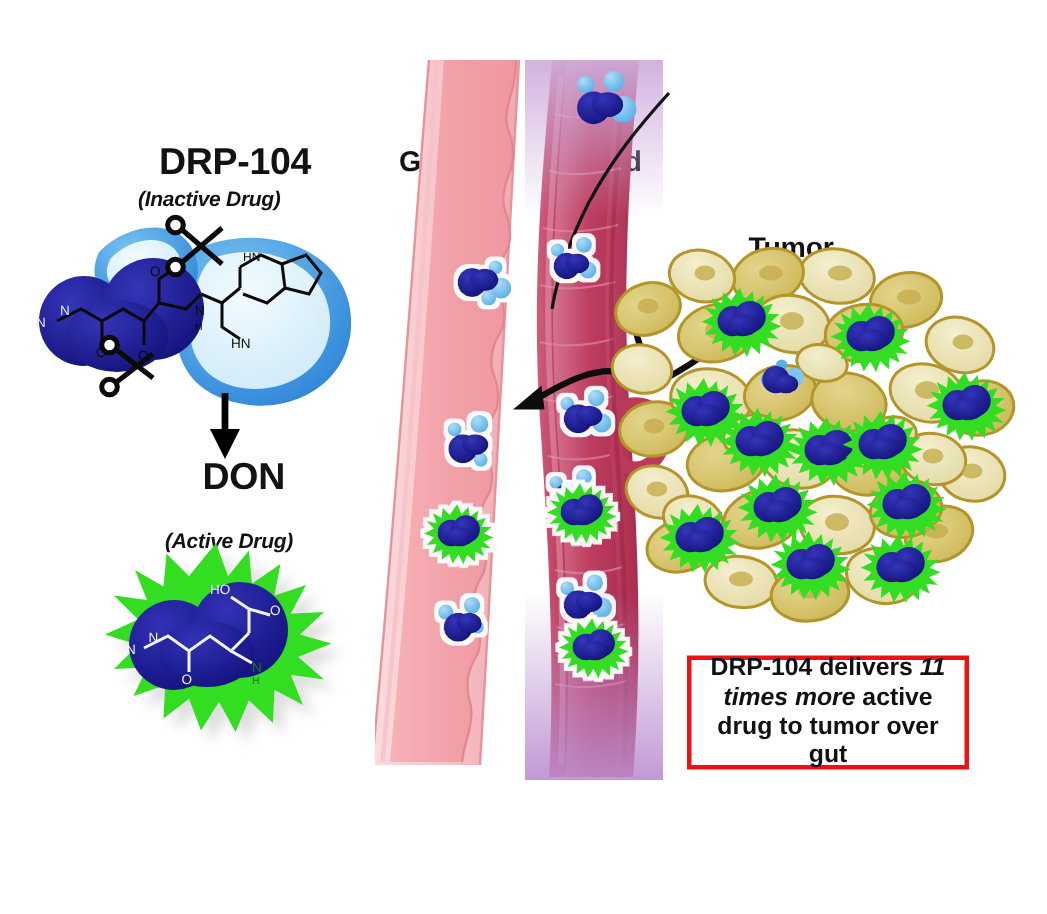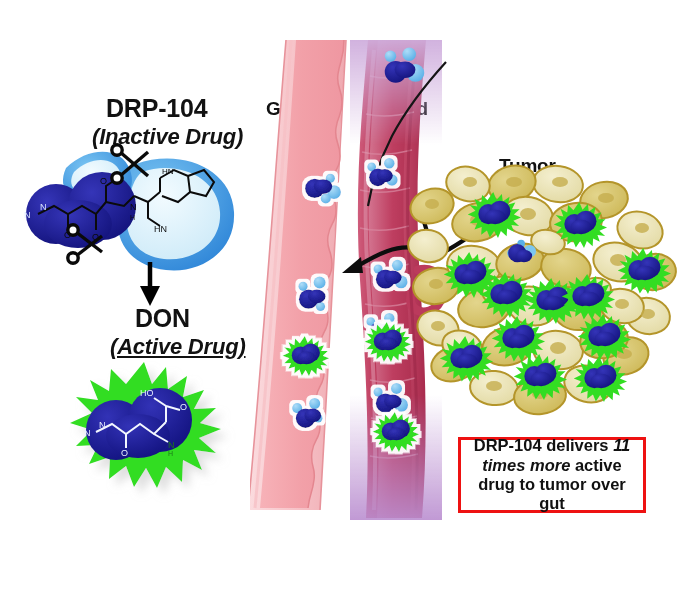--- a/index.html
+++ b/index.html
@@ -20,30 +20,30 @@
 
   
   .lbl {
     position: absolute;
     color: #121212;
     font-weight: bold;
     white-space: nowrap;
     letter-spacing: -0.2px;
   }
   .lbl-title   { font-size: 25px; }
-  .lbl-sub     { font-size: 22px; font-style: italic; }
+  .lbl-sub     { font-size: 14px; font-style: italic; }
   .lbl-organ   { font-size: 19px; }
 
   
   #left-panel { position: absolute; left: 0; top: 0; width: 250px; height: 609px; }
 
   #drp-title  { left: 106px; top: 94px; }
   #drp-sub    { left: 92px;  top: 124px; }
   #don-title  { left: 135px; top: 304px; text-align: right; }
-  #don-sub    { left: 110px; top: 334px; text-decoration: underline; }
+  #don-sub    { left: 110px; top: 352px; }
 
   
   #vessels { position: absolute; left: 250px; top: 40px; width: 210px; height: 520px; }
 
   
   #tumor-group { position: absolute; left: 408px; top: 150px; width: 280px; height: 270px; }
 
   
   #callout {
     position: absolute;

